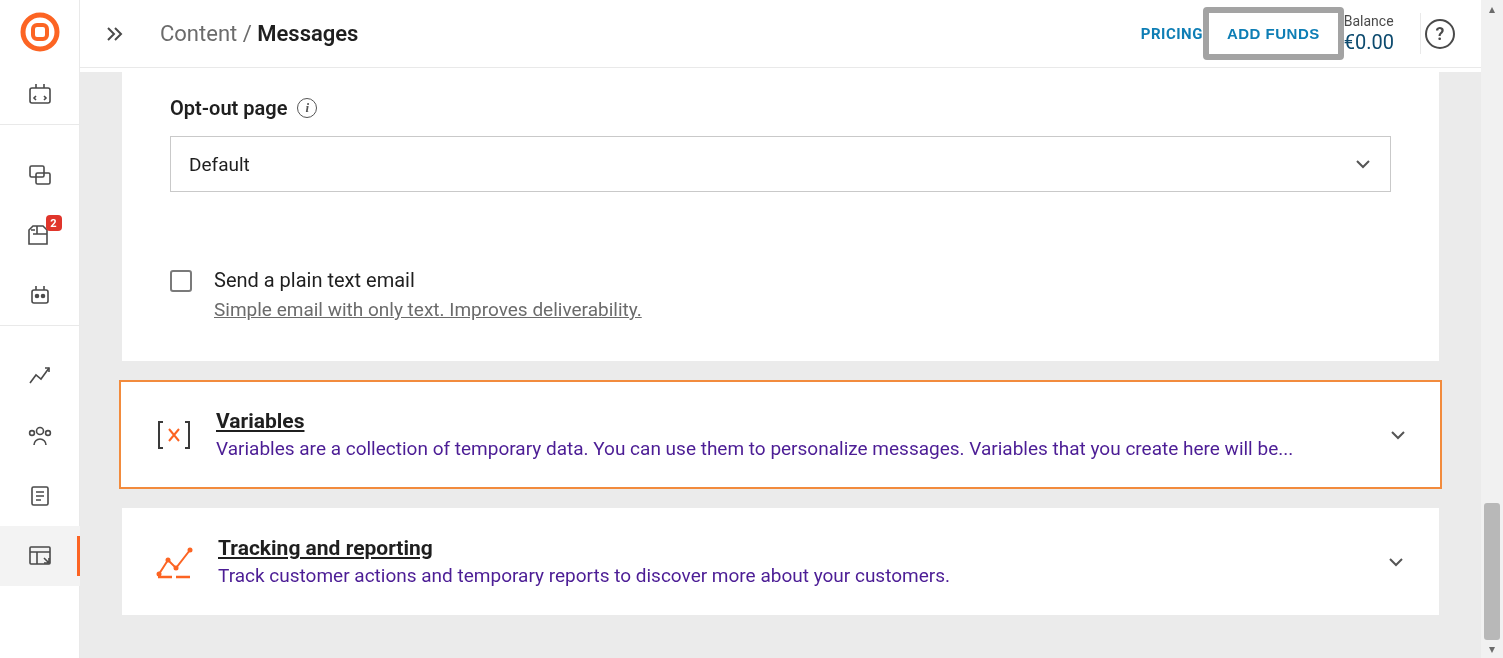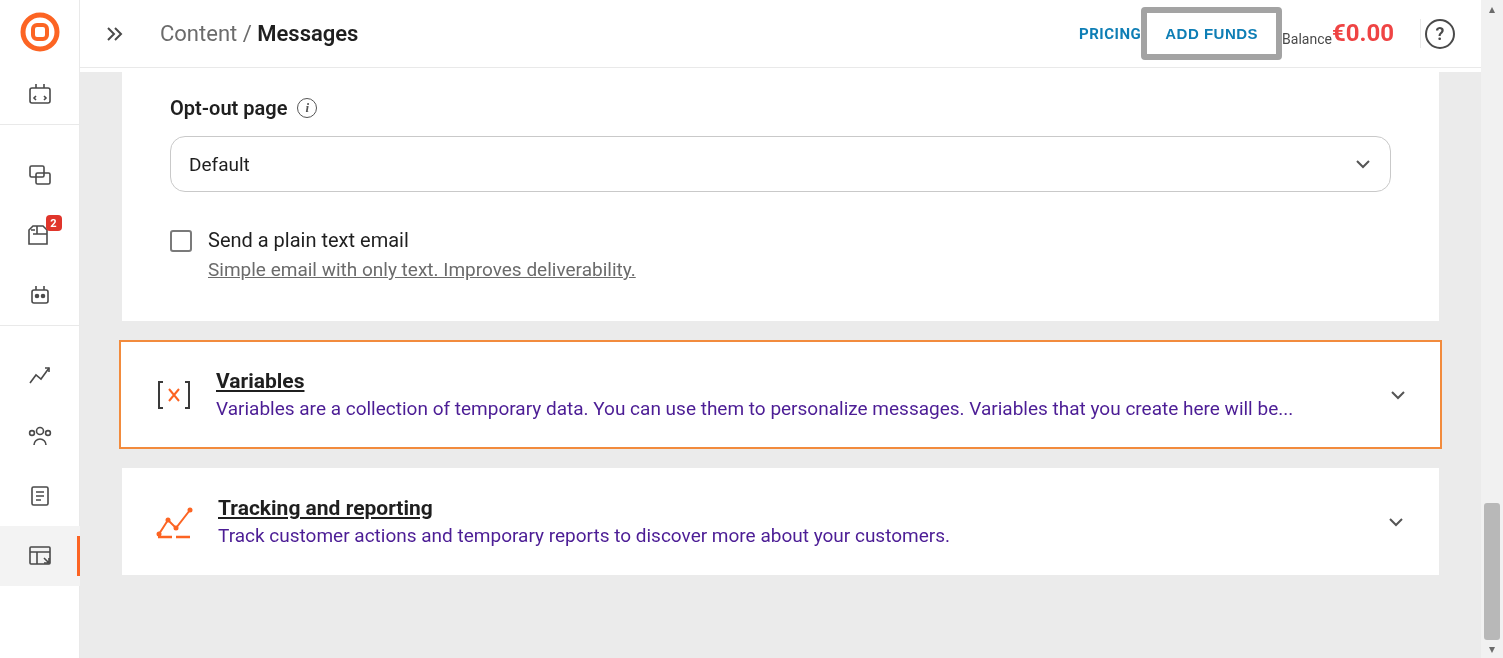--- a/index.html
+++ b/index.html
@@ -69,23 +69,23 @@
   .breadcrumb { font-size: 22px; margin-left: 30px; }
   .breadcrumb .light { color: #6b6b6b; }
   .breadcrumb .strong { font-weight: 600; color: #1f1f1f; }
   .topbar-right { margin-left: auto; display: flex; align-items: center; padding-right: 26px; }
   .pricing-link { color: #0e7eb5; font-weight: 700; letter-spacing: 0.5px; font-size: 15px; cursor: pointer; }
   .add-funds-btn {
     border: 6px solid #a3a3a3; color: #0e7eb5; background: #fff;
     font-weight: 700; letter-spacing: 0.5px; font-size: 15px;
     padding: 12px 18px; border-radius: 4px; cursor: pointer;
   }
-  .balance-block { display: flex; flex-direction: row; line-height: 1.2; border-right: 1px solid #e9e9e9; padding-right: 26px; align-items: flex-end;}
+  .balance-block { display: flex; flex-direction: column; line-height: 1.2; border-right: 1px solid #e9e9e9; padding-right: 26px;}
   .balance-label { font-size: 14px; color: #4a4a4a; }
-  .balance-value { font-size: 24px; font-weight: 700; color: #ef4444; }
+  .balance-value { font-size: 20px; font-weight: 400; color: #0c4a6e; }
   .help-btn {
     width: 30px; height: 30px; border: 2px solid #4a4a4a; border-radius: 50%;
     display: flex; align-items: center; justify-content: center;
     font-size: 18px; color: #4a4a4a; font-weight: 600; cursor: pointer;
     margin-left: 4px;
   }
 
   
   .content {
     position: absolute;
@@ -102,29 +102,29 @@
   .field-label { font-size: 20px; font-weight: 600; }
   .info-icon {
     width: 20px; height: 20px; border: 1.6px solid #555; border-radius: 50%;
     display: inline-flex; align-items: center; justify-content: center;
     font-size: 13px; color: #555; font-weight: 600; font-style: italic; font-family: Georgia, serif;
     cursor: pointer;
   }
   .select-field {
     margin-top: 16px;
     border: 1px solid #c9c9c9;
-    border-radius: 15px;
+    border-radius: 0;
     height: 56px;
     display: flex; align-items: center; justify-content: space-between;
     padding: 0 18px;
     font-size: 19px;
     cursor: pointer;
   }
   .select-field .chev { color: #555; }
-  .checkbox-row { display: flex; gap: 16px; margin-top: 36px; }
+  .checkbox-row { display: flex; gap: 22px; margin-top: 76px; }
   .checkbox-box {
     width: 22px; height: 22px; border: 2px solid #7a7a7a; border-radius: 3px; flex-shrink: 0; margin-top: 2px; cursor: pointer;
   }
   .checkbox-texts .t1 { font-size: 20px; color: #1f1f1f; }
   .checkbox-texts .t2 { font-size: 19px; color: #6b6b6b; margin-top: 6px; text-decoration: underline; }
 
   .accordion {
     background: #fff;
     margin: 20px 42px 0 42px;
     padding: 28px 34px;

